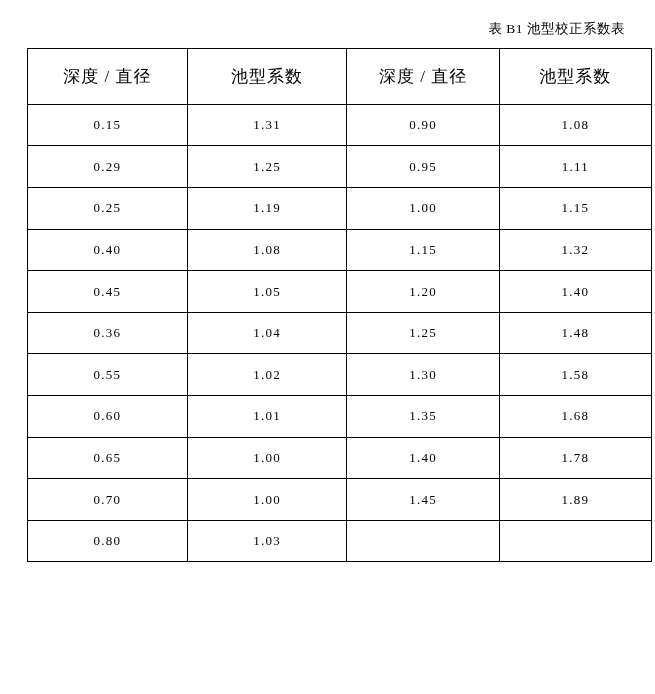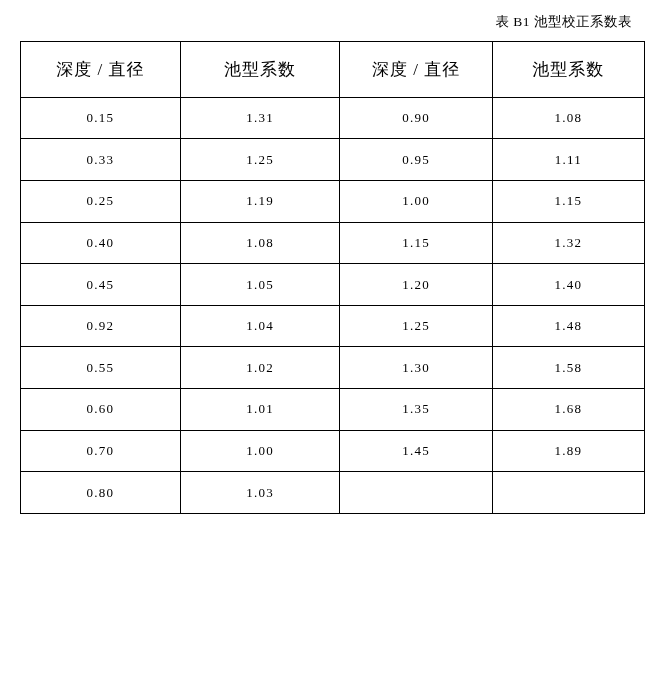--- a/index.html
+++ b/index.html
@@ -12,21 +12,21 @@
     height: 694px;
     font-family: "Liberation Serif", serif;
     color: #000000;
     position: relative;
     overflow: hidden;
   }
   .page {
     width: 655px;
     height: 552px;
     box-sizing: border-box;
-    padding: 5px;
+    padding: 12px;
     position: relative;
     border-radius: 12px;
   }
   .caption {
     text-align: right;
     font-size: 13.5px;
     font-family: "Liberation Serif", serif;
     padding-right: 18px;
     padding-top: 8px;
     letter-spacing: 0.5px;
@@ -94,21 +94,21 @@
         </tr>
       </thead>
       <tbody>
         <tr>
           <td class="num">0.15</td>
           <td class="num">1.31</td>
           <td class="num">0.90</td>
           <td class="num">1.08</td>
         </tr>
         <tr>
-          <td class="num">0.33</td>
+          <td class="num">0.29</td>
           <td class="num">1.25</td>
           <td class="num">0.95</td>
           <td class="num">1.11</td>
         </tr>
         <tr>
           <td class="num">0.25</td>
           <td class="num">1.19</td>
           <td class="num">1.00</td>
           <td class="num">1.15</td>
         </tr>
@@ -118,36 +118,42 @@
           <td class="num">1.15</td>
           <td class="num">1.32</td>
         </tr>
         <tr>
           <td class="num">0.45</td>
           <td class="num">1.05</td>
           <td class="num">1.20</td>
           <td class="num">1.40</td>
         </tr>
         <tr>
-          <td class="num">0.92</td>
+          <td class="num">0.36</td>
           <td class="num">1.04</td>
           <td class="num">1.25</td>
           <td class="num">1.48</td>
         </tr>
         <tr>
           <td class="num">0.55</td>
           <td class="num">1.02</td>
           <td class="num">1.30</td>
           <td class="num">1.58</td>
         </tr>
         <tr>
           <td class="num">0.60</td>
           <td class="num">1.01</td>
           <td class="num">1.35</td>
           <td class="num">1.68</td>
+        </tr>
+        <tr>
+          <td class="num">0.65</td>
+          <td class="num">1.00</td>
+          <td class="num">1.40</td>
+          <td class="num">1.78</td>
         </tr>
         <tr>
           <td class="num">0.70</td>
           <td class="num">1.00</td>
           <td class="num">1.45</td>
           <td class="num">1.89</td>
         </tr>
         <tr>
           <td class="num">0.80</td>
           <td class="num">1.03</td>

